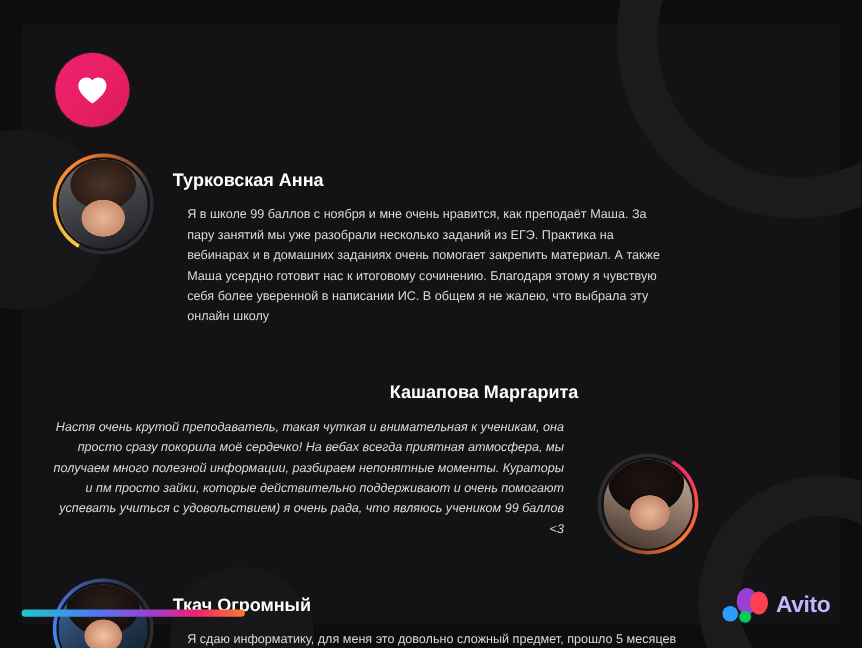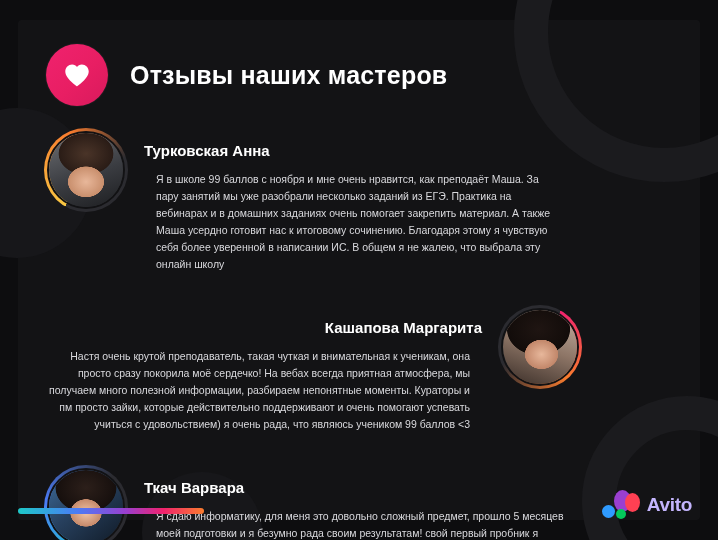--- a/index.html
+++ b/index.html
@@ -62,21 +62,21 @@
 
   
   .reviews { position: absolute; left: 0; top: 128px; width: 606px; }
   .review {
     display: flex;
     align-items: flex-start;
     gap: 16px;
     padding: 0 30px 0 44px;
     margin-bottom: 20px;
   }
-  .review.right { flex-direction: row-reverse; padding: 0 24px 0 30px; }
+  .review.right { flex-direction: row-reverse; padding: 0 24px 0 30px; align-items: flex-end; }
 
   .avatar-wrap {
     position: relative;
     width: 84px; height: 84px;
     flex: 0 0 84px;
     border-radius: 50%;
     padding: 3px;
   }
   .ring-a { background: conic-gradient(from 210deg,#f9c843,#f97c2e 35%,#2b2b30 62%,#2b2b30 100%); }
   .ring-b { background: conic-gradient(from 30deg,#f0226e,#f97c2e 30%,#2b2b30 60%,#2b2b30 100%); }
@@ -113,21 +113,21 @@
     font-size: 15px;
     font-weight: bold;
     margin: 14px 0 7px;
   }
   .review-text {
     color: #d9d9dd;
     font-size: 10.5px;
     line-height: 1.62;
     margin: 12px;
   }
-  .review.right .review-text { }
+  .review.right .review-text { font-style: italic; }
 
   
   .footer-bar {
     position: absolute;
     left: 18px; bottom: 26px;
     width: 186px; height: 6px;
     border-radius: 3px;
     background: linear-gradient(90deg,#1ec8c8 0%,#4b7bf5 32%,#9a3fd0 58%,#f0226e 78%,#f97c2e 100%);
   }
   .avito {
@@ -155,21 +155,20 @@
   <div class="bg-blob blob-1"></div>
   <div class="bg-blob blob-2"></div>
 </div>
 
 <div class="header">
   <div class="heart-badge">
     <svg viewBox="0 0 32 32" aria-hidden="true">
       <path d="M16 28S3.5 19.8 3.5 12.2C3.5 7.9 6.8 4.8 10.8 4.8c2.3 0 4.2 1.1 5.2 2.7 1-1.6 2.9-2.7 5.2-2.7 4 0 7.3 3.1 7.3 7.4C28.5 19.8 16 28 16 28z" fill="#ffffff"></path>
     </svg>
   </div>
-  <div class="page-title">Отзывы наших мастеров</div>
 </div>
 
 <div class="reviews">
 
   <div class="review">
     <div class="avatar-wrap ring-a">
       <div class="avatar">
           <div class="ph ph-anna"></div>
         </div>
     </div>
@@ -191,21 +190,21 @@
     </div>
   </div>
 
   <div class="review">
     <div class="avatar-wrap ring-c">
       <div class="avatar">
           <div class="ph ph-varv"></div>
         </div>
     </div>
     <div class="review-body">
-      <div class="reviewer-name">Ткач Варвара</div>
+      <div class="reviewer-name">Ткач Огромный</div>
       <p class="review-text">Я сдаю информатику, для меня это довольно сложный предмет, прошло 5 месяцев моей подготовки и я безумно рада своим результатам! свой первый пробник я писала на 20-30 баллов, а последний, в январе я написала на 85, это было просто счастьем. Огромный плюс платформы это раздел практики, в котором я часто нарешиваю какие-либо задания и улучшаю результаты! обожаю эту школу</p>
     </div>
   </div>
 
 </div>
 
 <div class="footer-bar"></div>
 
 <div class="avito">
   <div class="avito-mark">

